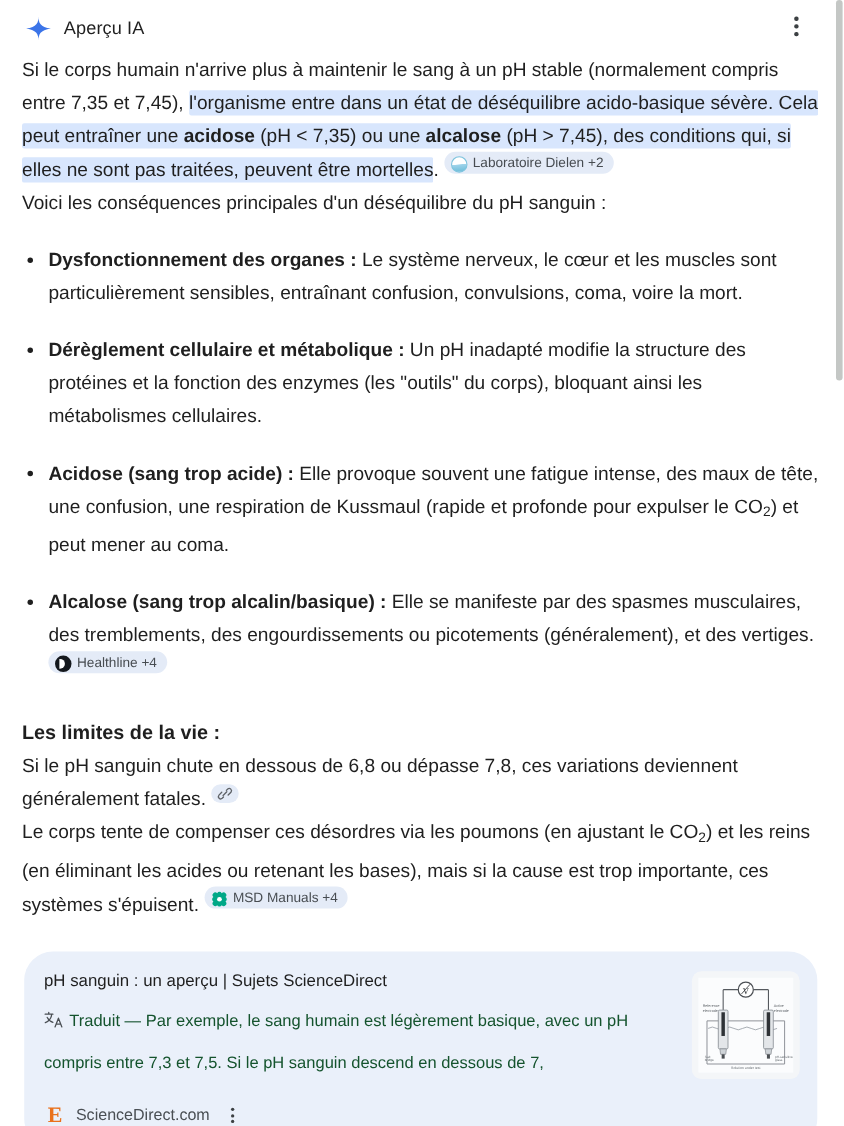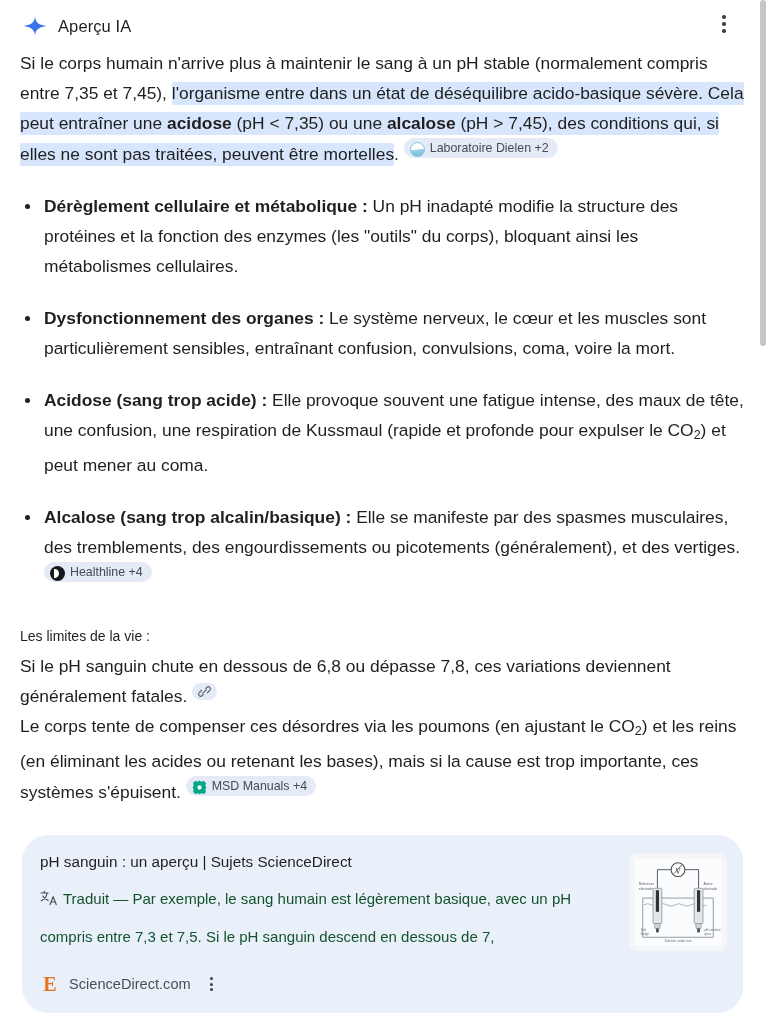--- a/index.html
+++ b/index.html
@@ -161,22 +161,22 @@
     top: 13px;
     width: 5px;
     height: 5px;
     border-radius: 50%;
     background: #1f1f1f;
   }
 
   
   .sec-heading {
     margin: 28px 0 0 0;
-    font-weight: 400;
-    font-size: 14px;
+    font-weight: 700;
+    font-size: 18px;
     line-height: 30px;
   }
   .para-limits { margin-top: 0; }
   .para-compensate { margin-top: 28px; }
 
   
   .src-card {
     margin: 28px 2px 0 2px;
     background: #eaf0fa;
     border-radius: 26px;
@@ -297,29 +297,30 @@
     </div>
   </div>
 
   <div class="body-area">
 
     <p class="para para-lead"><span>Si le corps humain n'arrive plus à maintenir le sang à un pH stable (normalement compris entre 7,35 et 7,45), </span><mark class="hl"><span>l'organisme entre dans un état de déséquilibre acido-basique sévère. Cela peut entraîner une </span><b>acidose</b><span> (pH &lt; 7,35) ou une </span><b>alcalose</b><span> (pH &gt; 7,45), des conditions qui, si elles ne sont pas traitées, peuvent être mortelles</span></mark><span>. </span><span class="chip">
           <span class="chip-ico lab"></span>
           <span>Laboratoire Dielen +2</span>
         </span></p>
 
+    <p class="para para-intro">Voici les conséquences principales d'un déséquilibre du pH sanguin :</p>
 
     <ul class="bullets">
+
+      <li>
+        <strong>Dysfonctionnement des organes :</strong><span> Le système nerveux, le cœur et les muscles sont particulièrement sensibles, entraînant confusion, convulsions, coma, voire la mort.</span>
+      </li>
 
       <li>
         <strong>Dérèglement cellulaire et métabolique :</strong><span> Un pH inadapté modifie la structure des protéines et la fonction des enzymes (les "outils" du corps), bloquant ainsi les métabolismes cellulaires.</span>
-      </li>
-
-      <li>
-        <strong>Dysfonctionnement des organes :</strong><span> Le système nerveux, le cœur et les muscles sont particulièrement sensibles, entraînant confusion, convulsions, coma, voire la mort.</span>
       </li>
 
       <li>
         <strong>Acidose (sang trop acide) :</strong><span> Elle provoque souvent une fatigue intense, des maux de tête, une confusion, une respiration de Kussmaul (rapide et profonde pour expulser le CO</span><sub>2</sub><span>) et peut mener au coma.</span>
       </li>
 
       <li>
         <strong>Alcalose (sang trop alcalin/basique) :</strong><span> Elle se manifeste par des spasmes musculaires, des tremblements, des engourdissements ou picotements (généralement), et des vertiges. </span><span class="chip">
             <span class="chip-ico hl-ico"></span>
             <span>Healthline +4</span>

